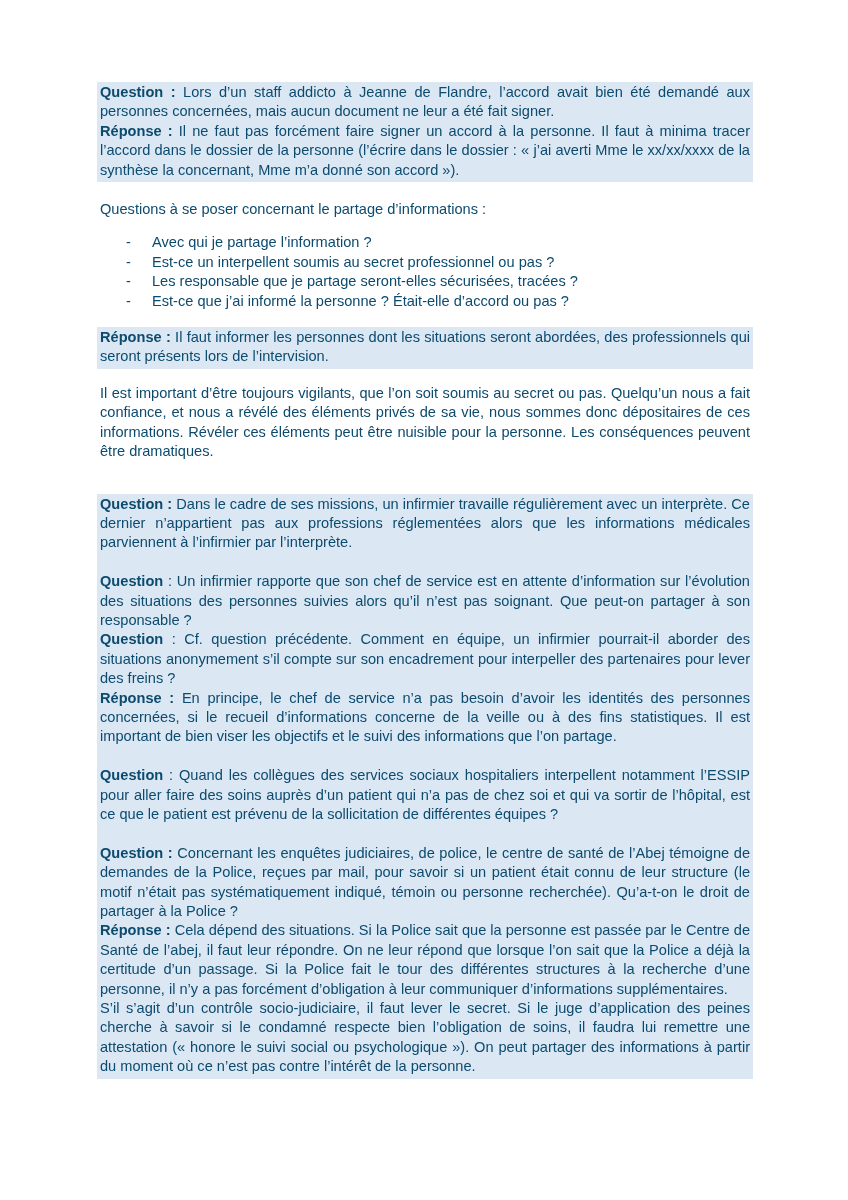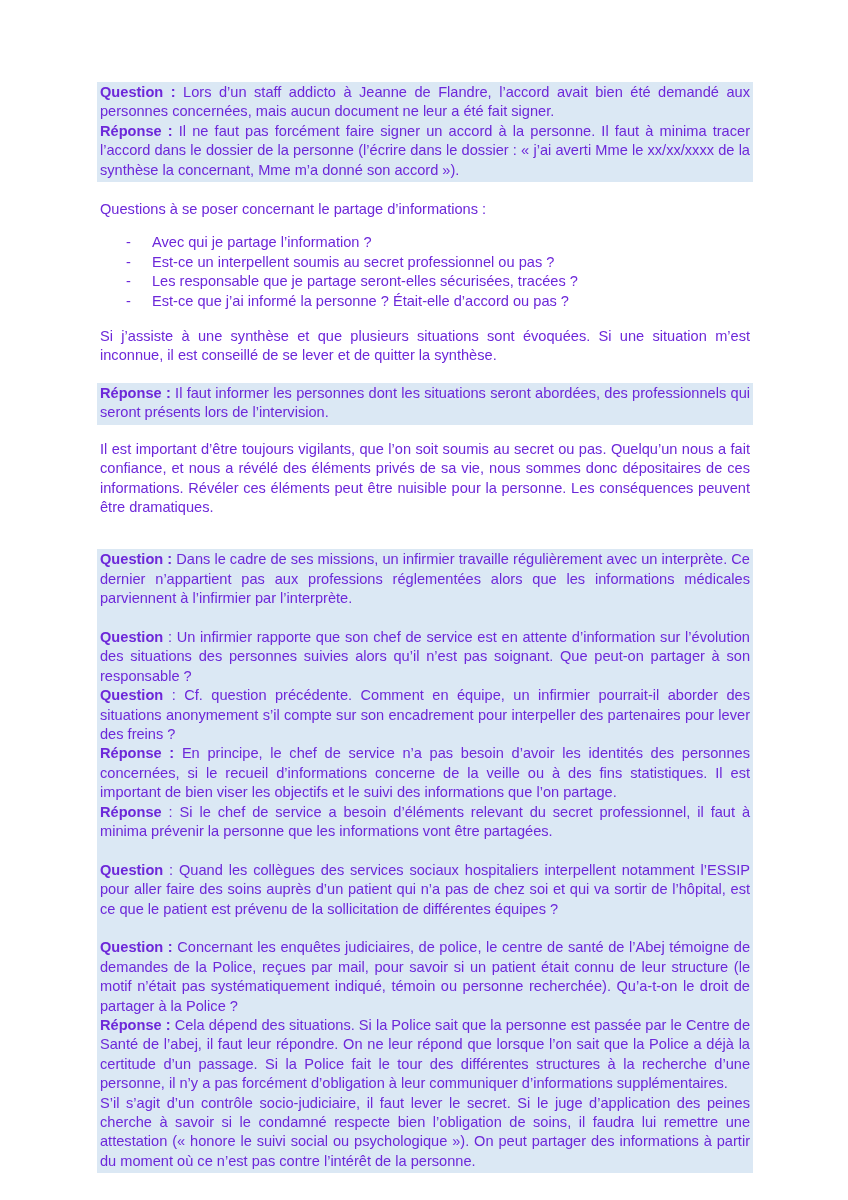--- a/index.html
+++ b/index.html
@@ -9,21 +9,21 @@
   }
   .page {
     position: relative;
     width: 848px;
     height: 1200px;
     background: #ffffff;
     overflow: hidden;
     font-family: "Liberation Sans", "DejaVu Sans", sans-serif;
     font-size: 14.6px;
     line-height: 19.4px;
-    color: #6d28d9;
+    color: #0c4a6e;
   }
   .content {
     box-sizing: border-box;
     width: 100%;
     padding: 82px 95px 0 97px;
   }
   p { margin: 0; padding: 0 3px; text-align: justify; }
   .hl { background: #dbe8f4; padding-top: 1px; padding-bottom: 2px; }
   .lbl { font-weight: bold; }
   .block-a { margin-bottom: 18px; }
@@ -61,34 +61,32 @@
       <div class="qlist-row">
         <span class="qlist-marker">-</span>
         <span class="qlist-text">Les responsable que je partage seront-elles sécurisées, tracées ?</span>
       </div>
       <div class="qlist-row">
         <span class="qlist-marker">-</span>
         <span class="qlist-text">Est-ce que j’ai informé la personne ? Était-elle d’accord ou pas ?</span>
       </div>
     </div>
 
-    <p class="para-1">Si j’assiste à une synthèse et que plusieurs situations sont évoquées. Si une situation m’est inconnue, il est conseillé de se lever et de quitter la synthèse.</p>
 
     <div class="hl block-b">
       <p><span class="lbl">Réponse :</span><span> Il faut informer les personnes dont les situations seront abordées, des professionnels qui seront présents lors de l’intervision.</span></p>
     </div>
 
     <p class="para-2">Il est important d’être toujours vigilants, que l’on soit soumis au secret ou pas. Quelqu’un nous a fait confiance, et nous a révélé des éléments privés de sa vie, nous sommes donc dépositaires de ces informations. Révéler ces éléments peut être nuisible pour la personne. Les conséquences peuvent être dramatiques.</p>
 
     <div class="hl block-c">
       <p><span class="lbl">Question :</span><span> Dans le cadre de ses missions, un infirmier travaille régulièrement avec un interprète. Ce dernier n’appartient pas aux professions réglementées alors que les informations médicales parviennent à l’infirmier par l’interprète.</span></p>
       <p class="gap-above"><span class="lbl">Question</span><span> : Un infirmier rapporte que son chef de service est en attente d’information sur l’évolution des situations des personnes suivies alors qu’il n’est pas soignant. Que peut-on partager à son responsable ?</span></p>
       <p><span class="lbl">Question</span><span> : Cf. question précédente. Comment en équipe, un infirmier pourrait-il aborder des situations anonymement s’il compte sur son encadrement pour interpeller des partenaires pour lever des freins ?</span></p>
       <p><span class="lbl">Réponse :</span><span> En principe, le chef de service n’a pas besoin d’avoir les identités des personnes concernées, si le recueil d’informations concerne de la veille ou à des fins statistiques. Il est important de bien viser les objectifs et le suivi des informations que l’on partage.</span></p>
-      <p><span class="lbl">Réponse</span><span> : Si le chef de service a besoin d’éléments relevant du secret professionnel, il faut à minima prévenir la personne que les informations vont être partagées.</span></p>
       <p class="gap-above"><span class="lbl">Question</span><span> : Quand les collègues des services sociaux hospitaliers interpellent notamment l’ESSIP pour aller faire des soins auprès d’un patient qui n’a pas de chez soi et qui va sortir de l’hôpital, est ce que le patient est prévenu de la sollicitation de différentes équipes ?</span></p>
       <p class="gap-above"><span class="lbl">Question :</span><span> Concernant les enquêtes judiciaires, de police, le centre de santé de l’Abej témoigne de demandes de la Police, reçues par mail, pour savoir si un patient était connu de leur structure (le motif n’était pas systématiquement indiqué, témoin ou personne recherchée). Qu’a-t-on le droit de partager à la Police ?</span></p>
       <p><span class="lbl">Réponse :</span><span> Cela dépend des situations. Si la Police sait que la personne est passée par le Centre de Santé de l’abej, il faut leur répondre. On ne leur répond que lorsque l’on sait que la Police a déjà la certitude d’un passage. Si la Police fait le tour des différentes structures à la recherche d’une personne, il n’y a pas forcément d’obligation à leur communiquer d’informations supplémentaires.</span></p>
       <p><span class="lbl"></span><span>S’il s’agit d’un contrôle socio-judiciaire, il faut lever le secret. Si le juge d’application des peines cherche à savoir si le condamné respecte bien l’obligation de soins, il faudra lui remettre une attestation (« honore le suivi social ou psychologique »).  On peut partager des informations à partir du moment où ce n’est pas contre l’intérêt de la personne.</span></p>
 
     </div>
 
   </div>
 </div>
 

